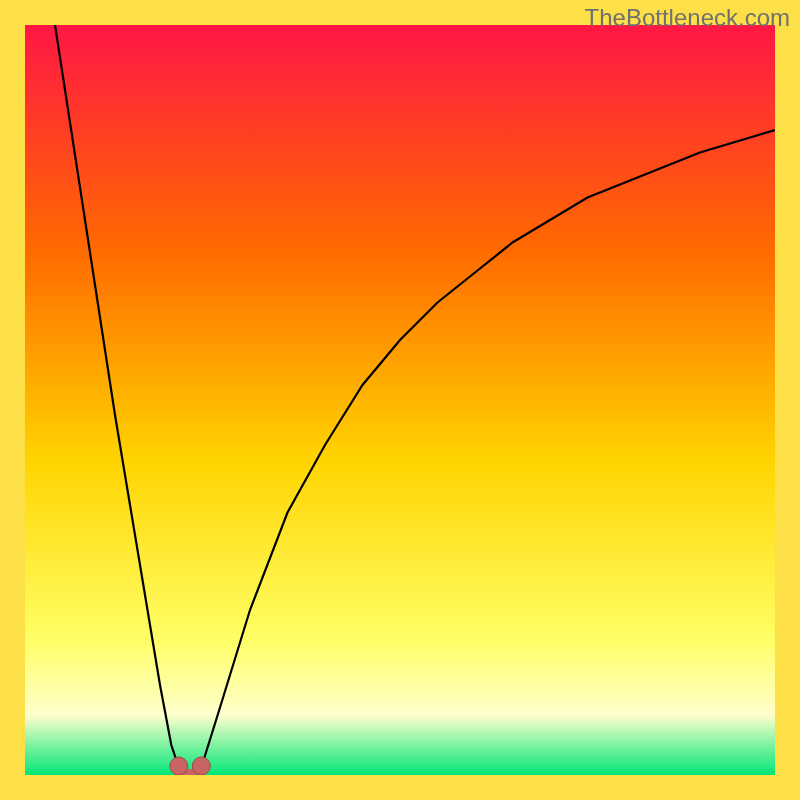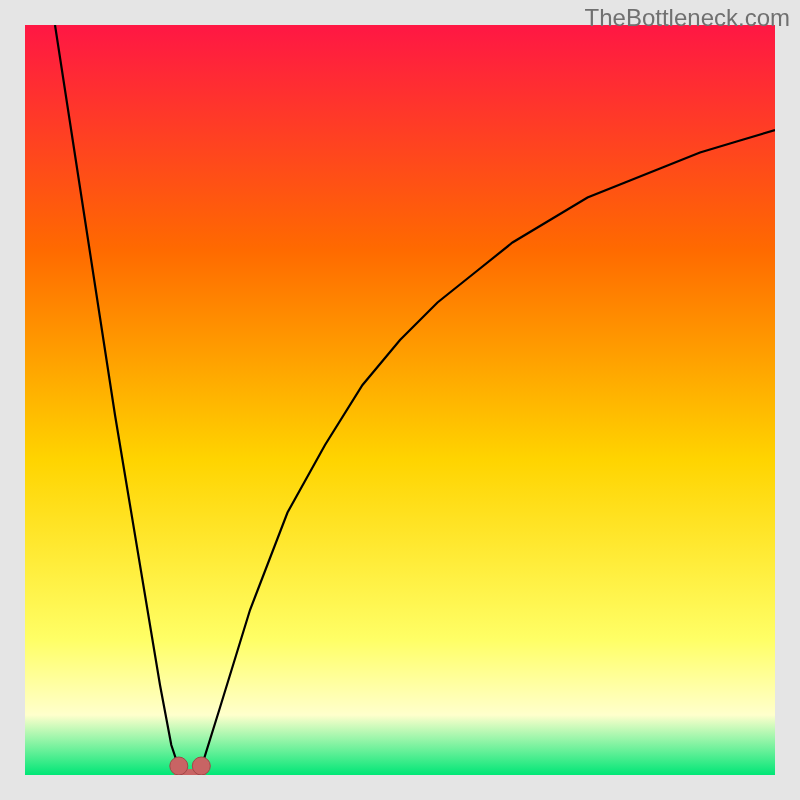--- a/index.html
+++ b/index.html
@@ -7,21 +7,21 @@
     padding: 0;
     width: 800px;
     height: 800px;
     overflow: hidden;
     font-family: Arial, Helvetica, sans-serif;
   }
   .frame {
     position: relative;
     width: 800px;
     height: 800px;
-    background: #e5e5e5;
+    background: #fde047;
   }
   .watermark {
     position: absolute;
     top: 4px;
     right: 10px;
     color: #707070;
     font-size: 24px;
     font-weight: 400;
     letter-spacing: 0px;
     z-index: 5;

